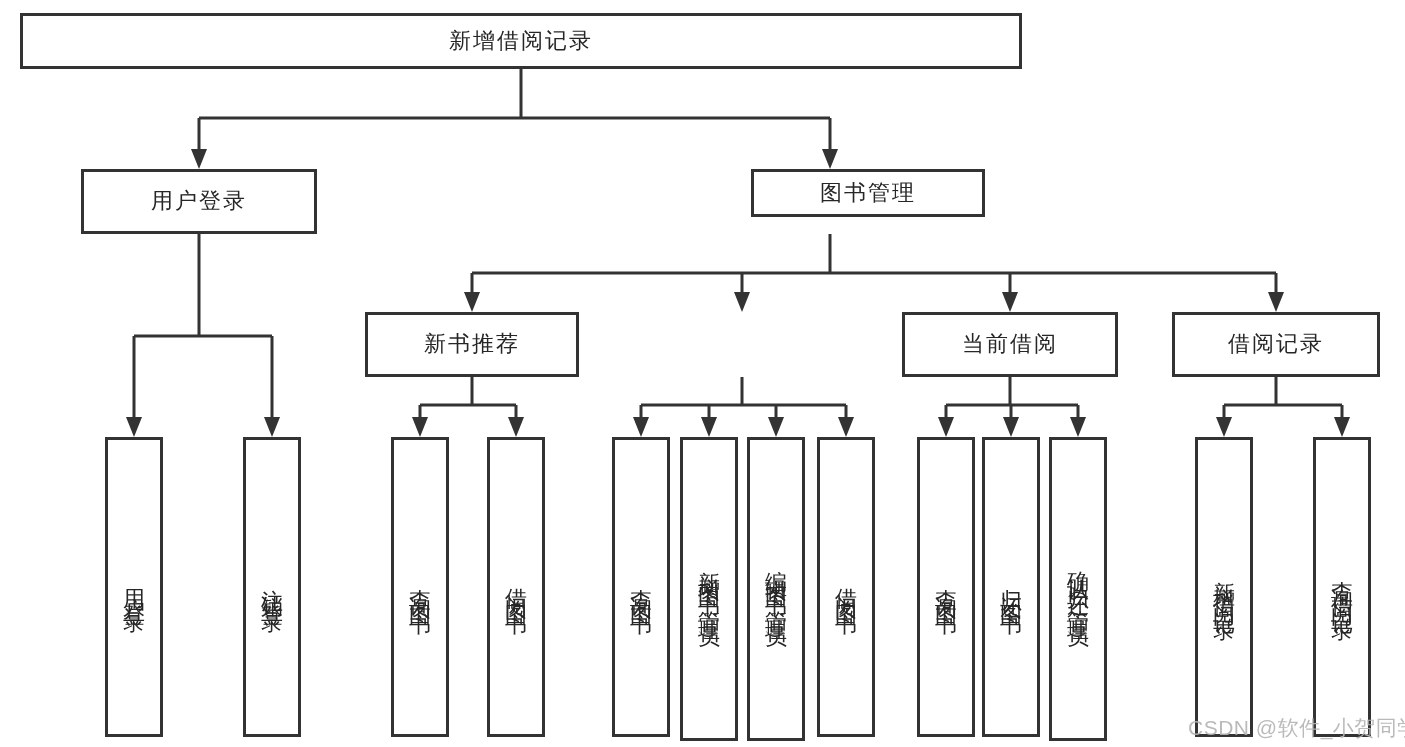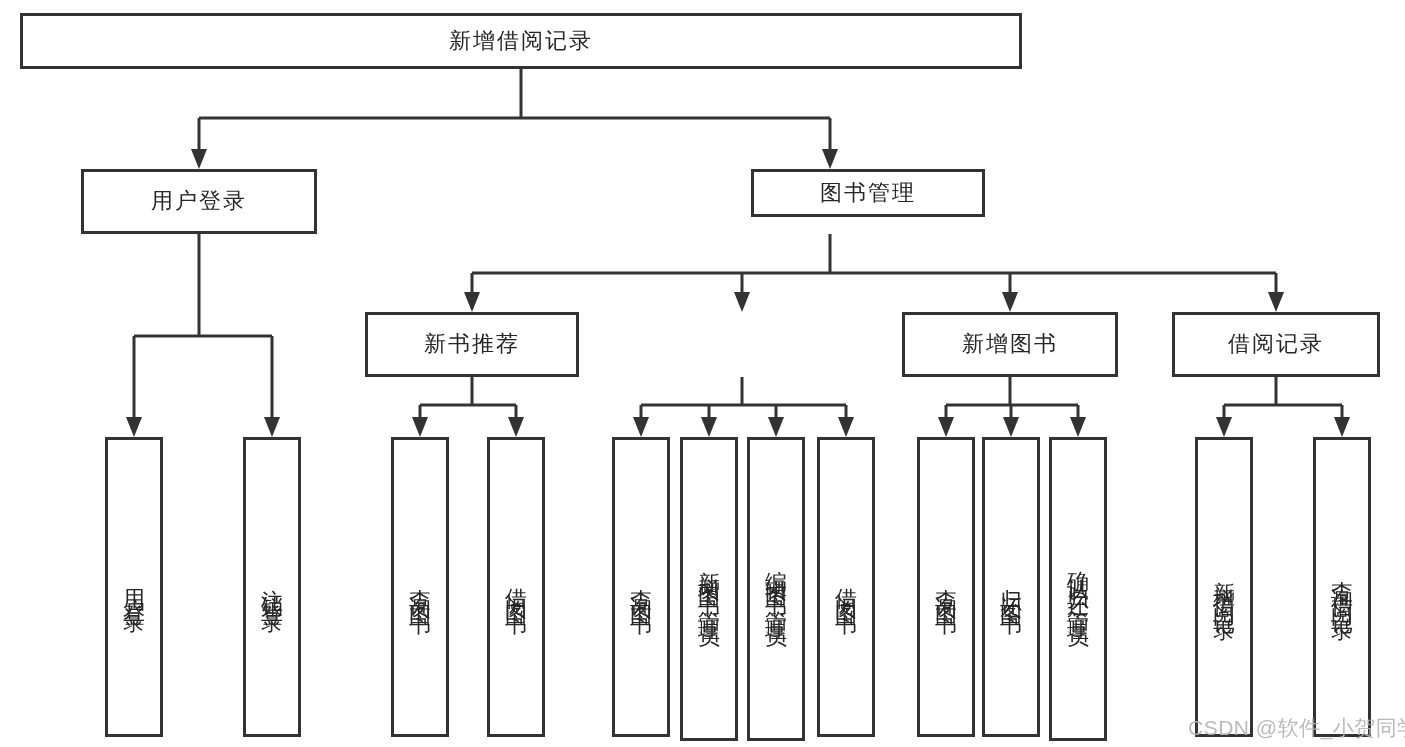--- a/index.html
+++ b/index.html
@@ -98,21 +98,21 @@
     <span class="lbl">用户登录</span>
   </div>
   <div class="node" style="left:751px;top:169px;width:234px;height:48px">
     <span class="lbl">图书管理</span>
   </div>
 
   <div class="node" style="left:365px;top:312px;width:214px;height:65px">
     <span class="lbl">新书推荐</span>
   </div>
   <div class="node" style="left:902px;top:312px;width:216px;height:65px">
-    <span class="lbl">新增图书</span>
+    <span class="lbl">当前借阅</span>
   </div>
   <div class="node" style="left:1172px;top:312px;width:208px;height:65px">
     <span class="lbl">借阅记录</span>
   </div>
 
   <div class="node v" style="left:105px;top:437px;width:58px;height:300px">
     <span class="lbl">用户登录</span>
   </div>
   <div class="node v" style="left:243px;top:437px;width:58px;height:300px">
     <span class="lbl">注销登录</span>

